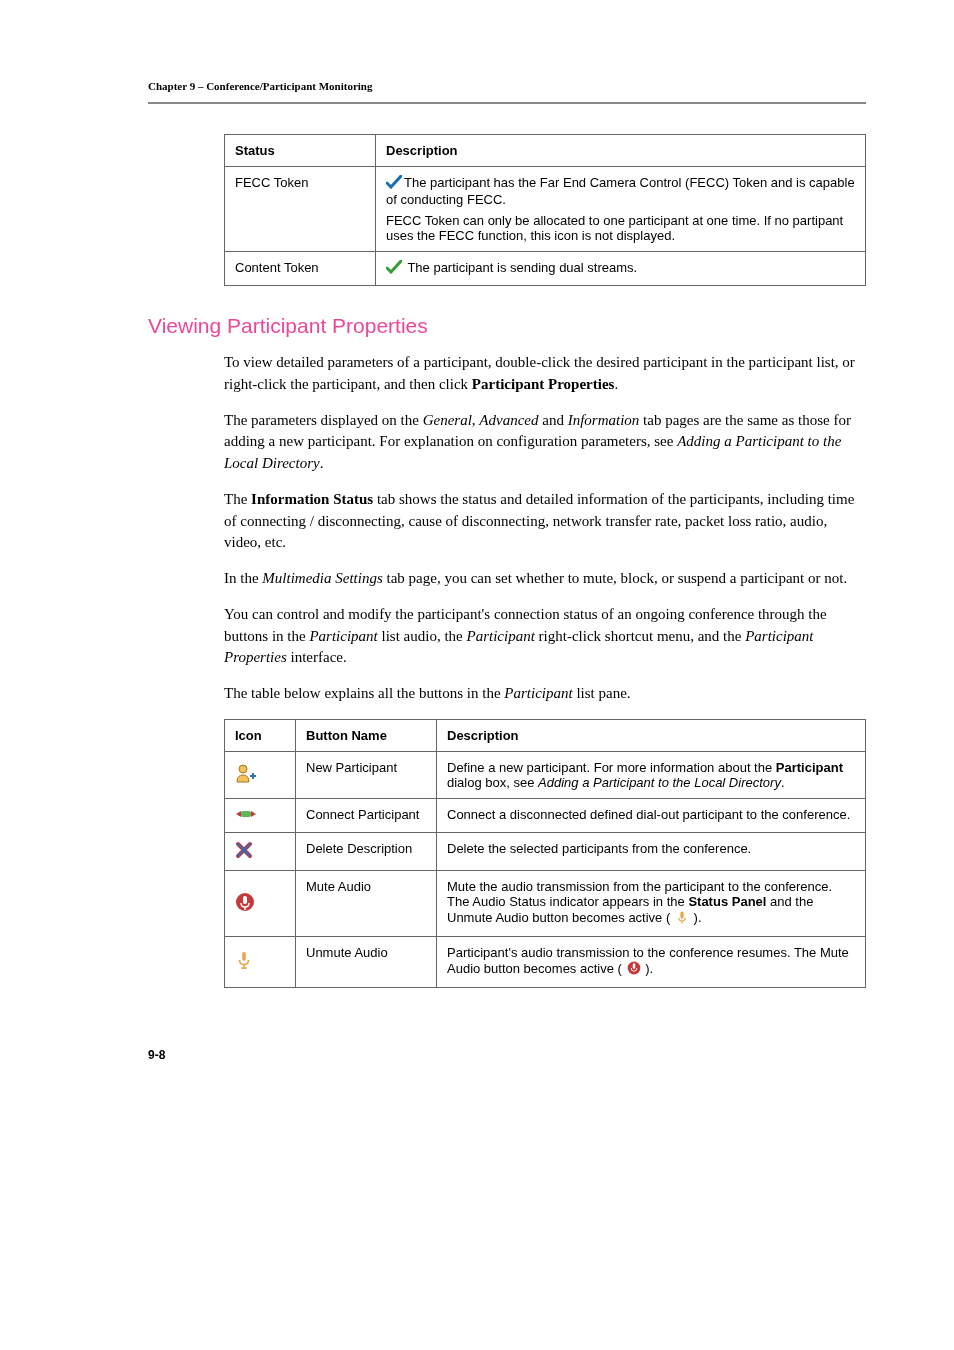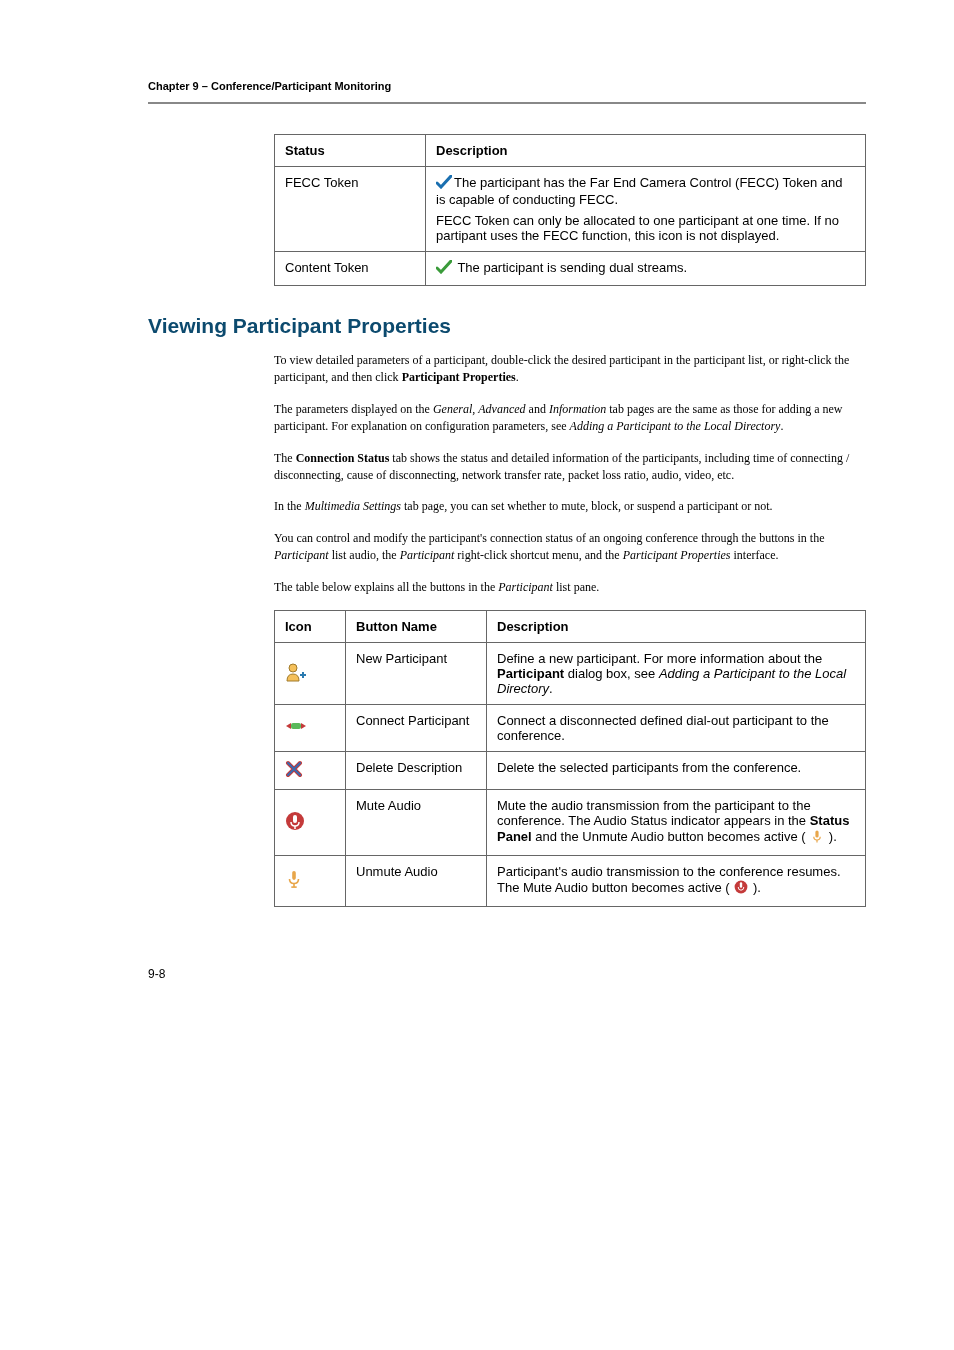--- a/index.html
+++ b/index.html
@@ -13,28 +13,29 @@
   .page {
     padding: 80px 88px 60px 148px;
     box-sizing: border-box;
     width: 954px;
   }
   .chapter-line {
     font-size: 11px;
     font-weight: bold;
     color: #000;
     margin-bottom: 10px;
+    font-family: Liberation Serif, serif;
   }
   .hr-top {
     border: none;
     border-top: 2px solid #888;
     margin: 0 0 30px 0;
   }
   .content-indent {
-    margin-left: 110px;
+    margin-left: 60px;
     padding-left: 16px;
   }
   table.status-table, table.buttons-table {
     border-collapse: collapse;
     width: 100%;
     margin-bottom: 28px;
   }
   table.status-table td, table.status-table th,
   table.buttons-table td, table.buttons-table th {
     border: 1px solid #666;
@@ -44,40 +45,40 @@
     text-align: left;
   }
   table.status-table th, table.buttons-table th {
     font-weight: bold;
     background: #fff;
   }
   .status-col1 { width: 130px; }
   .btn-col1 { width: 50px; }
   .btn-col2 { width: 120px; }
   h2.section-title {
-    color: #0c4a6e;
+    color: #ec4899;
     font-family: Arial, Helvetica, sans-serif;
     font-size: 21px;
-    font-weight: bold;
+    font-weight: normal;
     margin: 22px 0 14px 0;
   }
   p.body {
     font-family: Georgia, 'Times New Roman', serif;
-    font-size: 12px;
+    font-size: 15px;
     line-height: 1.45;
     margin: 0 0 14px 0;
   }
   .check-icon {
     display: inline-block;
     vertical-align: -2px;
     margin-right: 2px;
   }
   .footer-page {
     font-size: 12px;
-    font-weight: normal;
+    font-weight: bold;
     margin-top: 60px;
   }
   .icon-cell { text-align: center; vertical-align: middle !important; }
 </style>
 </head>
 <body>
 
 <div class="page">
 
   <div class="chapter-line">Chapter 9 – Conference/Participant Monitoring</div>
@@ -119,21 +120,21 @@
 
   <h2 class="section-title">Viewing Participant Properties</h2>
   <div class="content-indent">
     <p class="body">
       <span>To view detailed parameters of a participant, double-click the desired participant in the participant list, or right-click the participant, and then click </span><b>Participant Properties</b><span>.</span>
     </p>
     <p class="body">
       <span>The parameters displayed on the </span><i>General</i><span>, </span><i>Advanced</i><span> and </span><i>Information</i><span> tab pages are the same as those for adding a new participant. For explanation on configuration parameters, see </span><i>Adding a Participant to the Local Directory</i><span>.</span>
     </p>
     <p class="body">
-      <span>The </span><b>Connection Status</b><span> tab shows the status and detailed information of the participants, including time of connecting / disconnecting, cause of disconnecting, network transfer rate, packet loss ratio, audio, video, etc.</span>
+      <span>The </span><b>Information Status</b><span> tab shows the status and detailed information of the participants, including time of connecting / disconnecting, cause of disconnecting, network transfer rate, packet loss ratio, audio, video, etc.</span>
     </p>
     <p class="body">
       <span>In the </span><i>Multimedia Settings</i><span> tab page, you can set whether to mute, block, or suspend a participant or not.</span>
     </p>
   </div>
 
   <div class="content-indent">
     <p class="body">
       <span>You can control and modify the participant's connection status of an ongoing conference through the buttons in the </span><i>Participant</i><span> list audio, the </span><i>Participant</i><span> right-click shortcut menu, and the </span><i>Participant Properties</i><span> interface.</span>
     </p>

